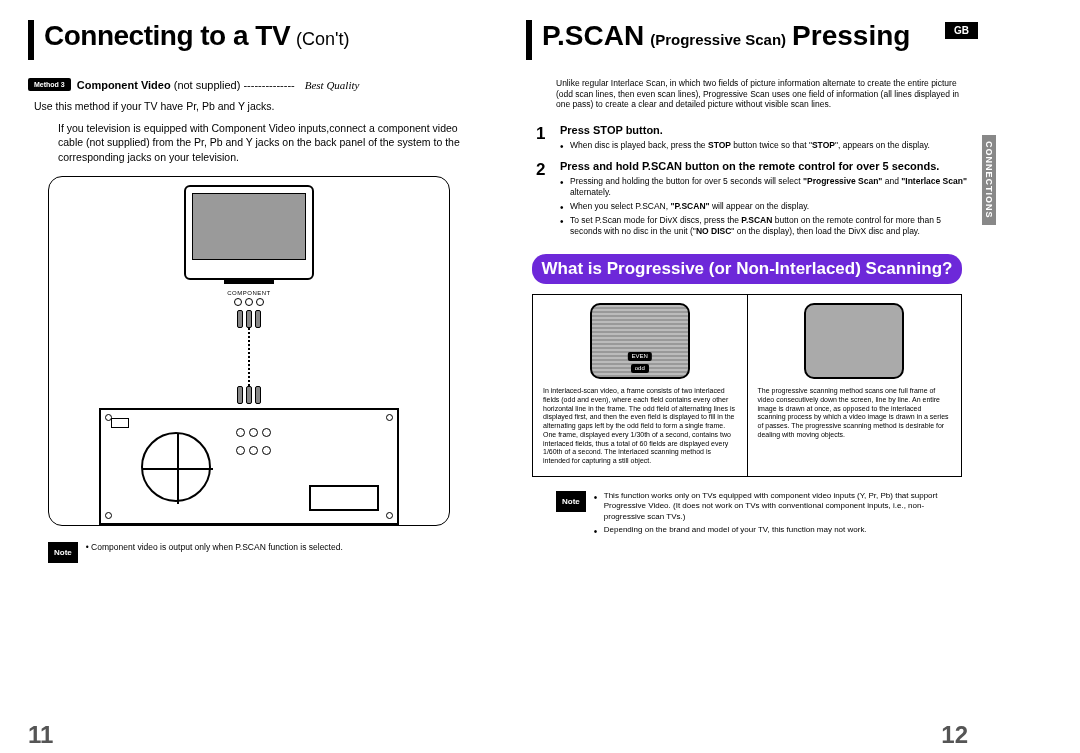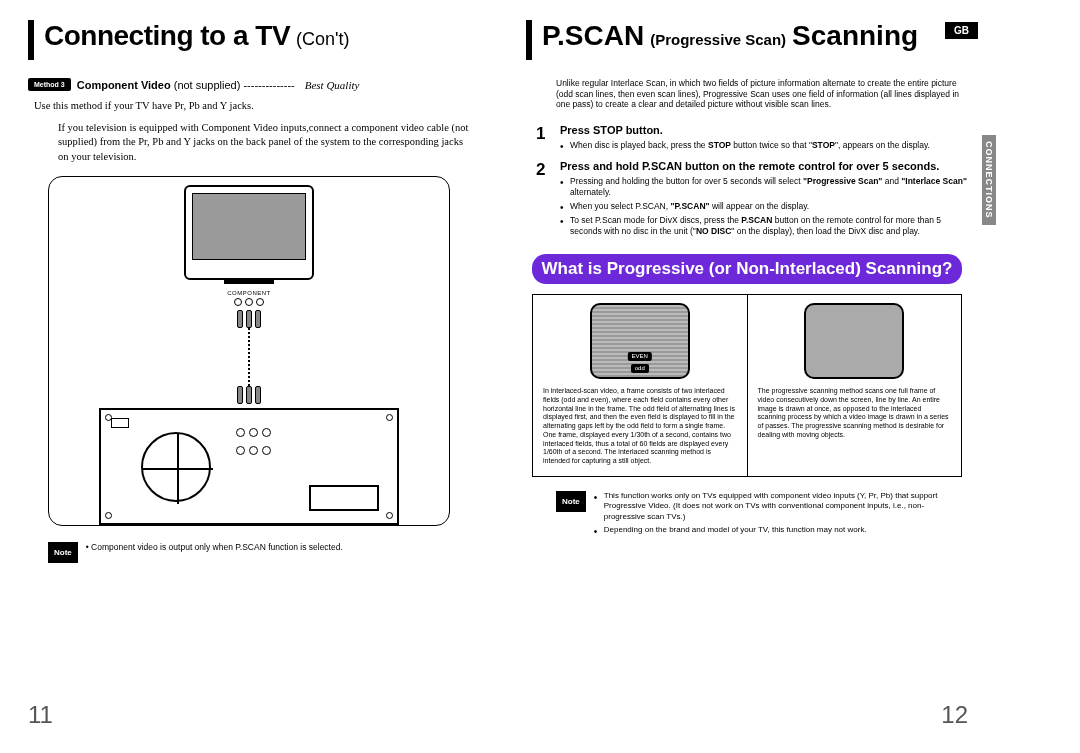--- a/index.html
+++ b/index.html
@@ -41,21 +41,21 @@
     writing-mode: vertical-rl;
     background: #888; color: #fff;
     font-size: 9px; font-weight: bold; letter-spacing: 1px;
     padding: 6px 2px;
   }
   .method-row { display:flex; align-items:center; gap:6px; margin: 6px 0 8px 0;}
   .method-pill { background:#000; color:#fff; font-size:7px; font-weight:bold; padding:3px 6px; border-radius:2px; }
   .method-text { font-size:11px; }
   .method-text .bold { font-weight:bold; }
   .best-q { font-family: Georgia, serif; font-style: italic; font-size:11px; margin-left:4px; }
-  .body-txt { font-size:10.5px; line-height:1.35;font-family:Liberation Serif, serif; }
+  .body-txt { font-size:10.5px; line-height:1.35; }
   .indent { margin: 8px 0 10px 30px; }
   .diagram-box {
     border: 1.5px solid #000; border-radius: 14px;
     height: 350px; margin: 12px 20px 16px 20px;
     position: relative; background:#fff;
     display:flex; flex-direction:column; align-items:center; justify-content:flex-start;
     padding-top:8px;
   }
   .tv { width:130px; height:98px; border:2px solid #000; border-radius:6px; position:relative; background:#fff;}
   .tv-screen { position:absolute; top:6px; left:6px; right:6px; bottom:18px; background:#9a9a9a; border:1px solid #000; }
@@ -112,21 +112,21 @@
   .scan-cell:first-child { border-right:1px solid #000;}
   .mini-screen-wrap { display:flex; justify-content:center; margin-bottom:8px;}
   .mini-screen {
     width:100px; height:76px; border:2px solid #000; border-radius:10px; position:relative; overflow:hidden;
   }
   .mini-a { background: repeating-linear-gradient(#bbb 0 2px, #999 2px 4px); }
   .mini-b { background:#aaa; }
   .mini-label { position:absolute; bottom:4px; left:50%; transform:translateX(-50%); background:#000; color:#fff; font-size:6px; padding:1px 4px; border-radius:2px; white-space:nowrap;}
   .mini-label2 { bottom:16px; }
 
-  .page-num { position:absolute; bottom:24px; font-size:24px; color:#555; font-weight:normal;}
+  .page-num { position:absolute; bottom:4px; font-size:24px; color:#555; font-weight:bold;}
   .pn-left { left:28px; }
   .pn-right { right:28px; }
 
 </style>
 </head>
 <body>
 
 <div class="spread">
 
   <div class="page page-left">
@@ -200,21 +200,21 @@
     <div class="page-num pn-left">11</div>
   </div>
 
   <div class="page page-right">
     <div class="gb-badge">GB</div>
     <div class="side-tab">CONNECTIONS</div>
 
     <div class="title-row" style="margin-right:30px">
       <span class="title-main2">P.SCAN</span>
         <span class="title-sub2">(Progressive Scan)</span>
-        <span class="title-main2"> Scanning</span>
+        <span class="title-main2"> Pressing</span>
     </div>
 
     <div class="intro-txt">Unlike regular Interlace Scan, in which two fields of picture information alternate to create the entire picture (odd scan lines, then even scan lines), Progressive Scan uses one field of information (all lines displayed in one pass) to create a clear and detailed picture without visible scan lines.</div>
 
     <div class="step">
       <div class="step-num">1</div>
       <div class="step-body">
         <div class="step-title">Press STOP button.</div>
         <div class="bullet">
           <span>When disc is played back, press the </span><span class="b">STOP</span><span> button twice so that "</span><span class="b">STOP</span><span>", appears on the display.</span>

